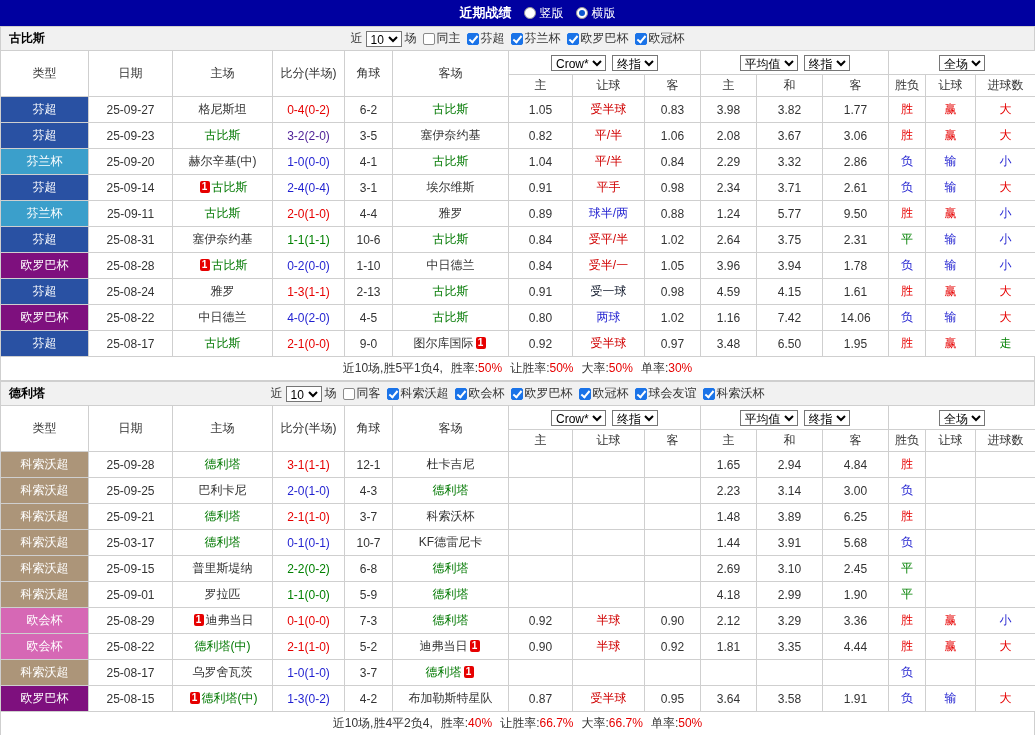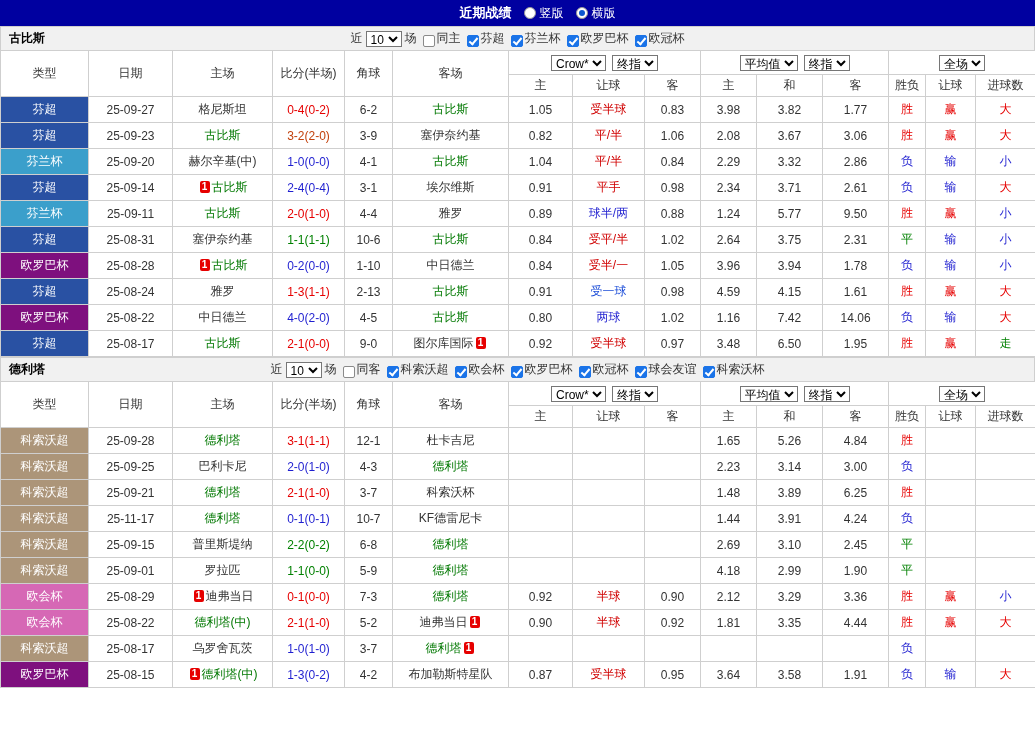--- a/index.html
+++ b/index.html
@@ -25,21 +25,21 @@
     content:""; position:absolute; left:2px; top:2px; width:6px; height:6px;
     border-radius:50%; background:#0b57d0;
   }
   .section-bar {
     position:relative; height:24px; background:#F1F1F1;
     border:1px solid #CFCFCF; border-bottom:0;
     display:flex; align-items:center; justify-content:center;
   }
   .team-name { position:absolute; left:8px; font-weight:bold; color:#000; }
   .filters { display:inline-flex; align-items:center; }
-  .cb-wrap { display:inline-flex; align-items:flex-end; gap:2px; margin-left:6px; cursor:pointer; }
+  .cb-wrap { display:inline-flex; align-items:center; gap:2px; margin-left:6px; cursor:pointer; }
   .cb {
     width:12px; height:12px; background:#fff; border:1px solid #8a8a8a;
     border-radius:2px; position:relative; display:inline-block;
   }
   .cb.on { background:#1a73e8; border-color:#1a73e8; }
   .cb.on::after {
     content:""; position:absolute; left:3px; top:0; width:3px; height:7px;
     border:solid #fff; border-width:0 2px 2px 0; transform:rotate(40deg);
   }
   select {
@@ -168,22 +168,22 @@
           <td>3.82</td>
           <td>1.77</td>
           <td style="color: rgb(230, 0, 0);">胜</td>
           <td style="color: rgb(230, 0, 0);">赢</td>
           <td style="color: rgb(230, 0, 0);">大</td>
         </tr>
         <tr>
           <td class="league" style="background: rgb(41, 81, 163);">芬超</td>
           <td>25-09-23</td>
           <td><span style="color: rgb(0, 120, 0);">古比斯</span></td>
-          <td style="color: #c2410c;">3-2(2-0)</td>
-          <td>3-9</td>
+          <td style="color: #4c1d95;">3-2(2-0)</td>
+          <td>3-5</td>
           <td><span>塞伊奈约基</span></td>
           <td>0.82</td>
           <td style="color: rgb(208, 0, 0);">平/半</td>
           <td>1.06</td>
           <td>2.08</td>
           <td>3.67</td>
           <td>3.06</td>
           <td style="color: rgb(230, 0, 0);">胜</td>
           <td style="color: rgb(230, 0, 0);">赢</td>
           <td style="color: rgb(230, 0, 0);">大</td>
@@ -274,21 +274,21 @@
           <td style="color: rgb(31, 31, 208);">小</td>
         </tr>
         <tr>
           <td class="league" style="background: rgb(41, 81, 163);">芬超</td>
           <td>25-08-24</td>
           <td><span>雅罗</span></td>
           <td style="color: rgb(230, 0, 0);">1-3(1-1)</td>
           <td>2-13</td>
           <td><span style="color: rgb(0, 120, 0);">古比斯</span></td>
           <td>0.91</td>
-          <td style="color: #1d4ed8;">受一球</td>
+          <td style="color: #0f172a;">受一球</td>
           <td>0.98</td>
           <td>4.59</td>
           <td>4.15</td>
           <td>1.61</td>
           <td style="color: rgb(230, 0, 0);">胜</td>
           <td style="color: rgb(230, 0, 0);">赢</td>
           <td style="color: rgb(230, 0, 0);">大</td>
         </tr>
         <tr>
           <td class="league" style="background: rgb(126, 16, 126);">欧罗巴杯</td>
@@ -319,20 +319,27 @@
           <td>0.97</td>
           <td>3.48</td>
           <td>6.50</td>
           <td>1.95</td>
           <td style="color: rgb(230, 0, 0);">胜</td>
           <td style="color: rgb(230, 0, 0);">赢</td>
           <td style="color: rgb(0, 128, 0);">走</td>
         </tr>
       </tbody>
     </table>
+    <div class="summary-bar">
+      <span>近10场,胜5平1负4, </span>
+      <span class="stat"><span>胜率:</span><span class="red">50%</span></span>
+      <span class="stat"><span>让胜率:</span><span class="red">50%</span></span>
+      <span class="stat"><span>大率:</span><span class="red">50%</span></span>
+      <span class="stat"><span>单率:</span><span class="red">30%</span></span>
+    </div>
     <div class="section-bar">
       <span class="team-name">德利塔</span>
       <span class="filters">
         <span>近</span>
         <select><option>10</option></select>
         <span>场</span>
         <label class="cb-wrap">
           <span class="cb"></span>
           <span>同客</span>
         </label>
@@ -409,21 +416,21 @@
           <td class="league" style="background: rgb(172, 149, 121);">科索沃超</td>
           <td>25-09-28</td>
           <td><span style="color: rgb(0, 120, 0);">德利塔</span></td>
           <td style="color: rgb(230, 0, 0);">3-1(1-1)</td>
           <td>12-1</td>
           <td><span>杜卡吉尼</span></td>
           <td></td>
           <td></td>
           <td></td>
           <td>1.65</td>
-          <td>5.26</td>
+          <td>2.94</td>
           <td>4.84</td>
           <td style="color: rgb(230, 0, 0);">胜</td>
           <td style="color: rgb(51, 51, 51);"></td>
           <td style="color: rgb(51, 51, 51);"></td>
         </tr>
         <tr>
           <td class="league" style="background: rgb(172, 149, 121);">科索沃超</td>
           <td>25-09-25</td>
           <td><span>巴利卡尼</span></td>
           <td style="color: rgb(31, 31, 208);">2-0(1-0)</td>
@@ -451,31 +458,31 @@
           <td></td>
           <td>1.48</td>
           <td>3.89</td>
           <td>6.25</td>
           <td style="color: rgb(230, 0, 0);">胜</td>
           <td style="color: rgb(51, 51, 51);"></td>
           <td style="color: rgb(51, 51, 51);"></td>
         </tr>
         <tr>
           <td class="league" style="background: rgb(172, 149, 121);">科索沃超</td>
-          <td>25-11-17</td>
+          <td>25-03-17</td>
           <td><span style="color: rgb(0, 120, 0);">德利塔</span></td>
           <td style="color: rgb(31, 31, 208);">0-1(0-1)</td>
           <td>10-7</td>
           <td><span>KF德雷尼卡</span></td>
           <td></td>
           <td></td>
           <td></td>
           <td>1.44</td>
           <td>3.91</td>
-          <td>4.24</td>
+          <td>5.68</td>
           <td style="color: rgb(31, 31, 208);">负</td>
           <td style="color: rgb(51, 51, 51);"></td>
           <td style="color: rgb(51, 51, 51);"></td>
         </tr>
         <tr>
           <td class="league" style="background: rgb(172, 149, 121);">科索沃超</td>
           <td>25-09-15</td>
           <td><span>普里斯堤纳</span></td>
           <td style="color: rgb(0, 128, 0);">2-2(0-2)</td>
           <td>6-8</td>
@@ -570,13 +577,20 @@
           <td>0.95</td>
           <td>3.64</td>
           <td>3.58</td>
           <td>1.91</td>
           <td style="color: rgb(31, 31, 208);">负</td>
           <td style="color: rgb(31, 31, 208);">输</td>
           <td style="color: rgb(230, 0, 0);">大</td>
         </tr>
       </tbody>
     </table>
+    <div class="summary-bar">
+      <span>近10场,胜4平2负4, </span>
+      <span class="stat"><span>胜率:</span><span class="red">40%</span></span>
+      <span class="stat"><span>让胜率:</span><span class="red">66.7%</span></span>
+      <span class="stat"><span>大率:</span><span class="red">66.7%</span></span>
+      <span class="stat"><span>单率:</span><span class="red">50%</span></span>
+    </div>
   </div>
 
 </body></html>

